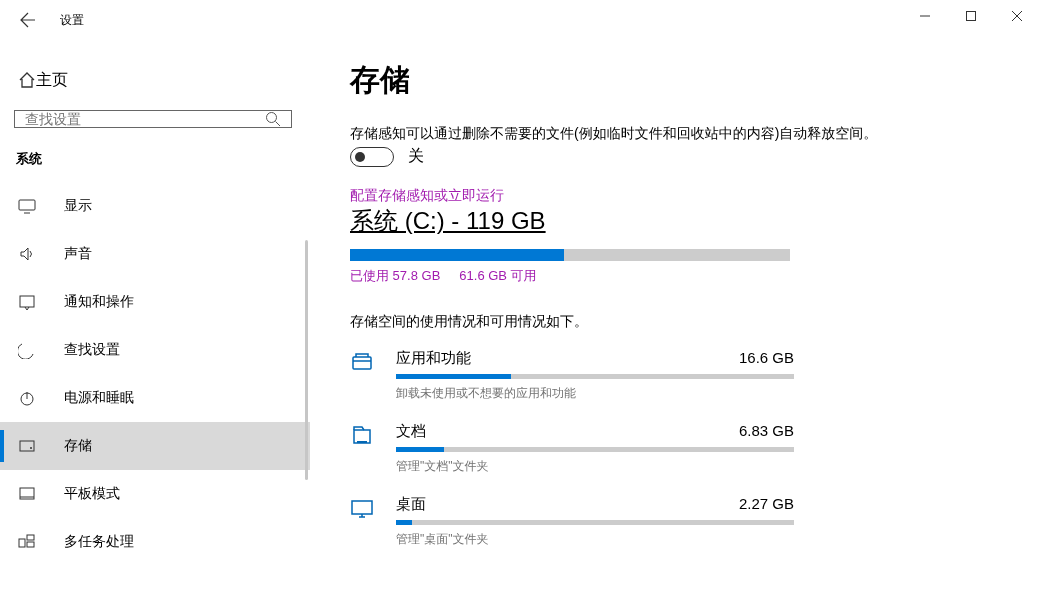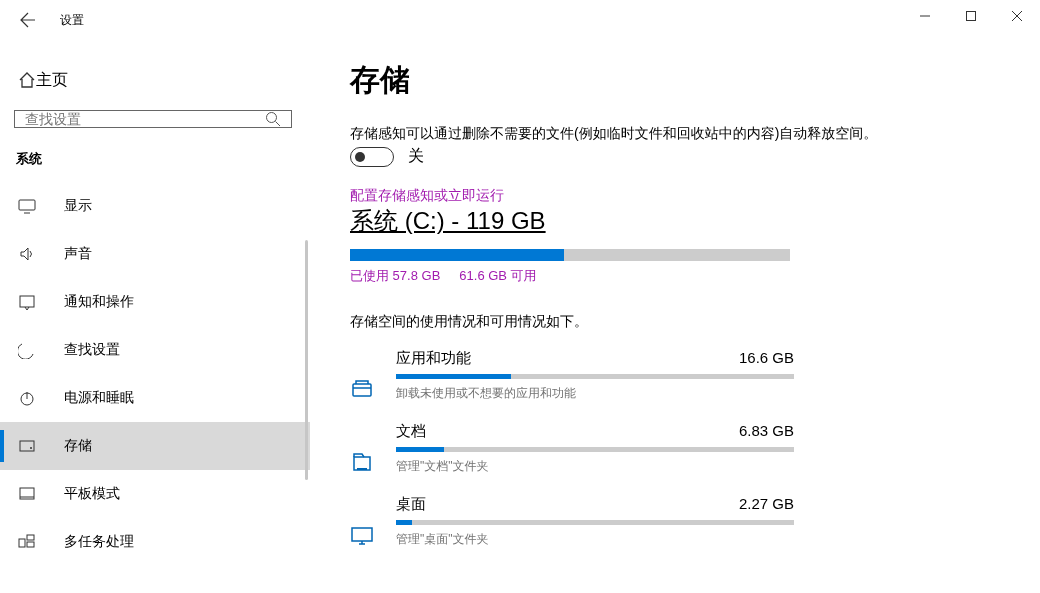--- a/index.html
+++ b/index.html
@@ -37,21 +37,21 @@
 .toggle { width: 44px; height: 20px; border: 1px solid #333; border-radius: 10px; position: relative; cursor: pointer; }
 .toggle::after { content: ""; position: absolute; width: 10px; height: 10px; background: #333; border-radius: 50%; top: 4px; left: 4px; }
 .link { color: #a21caf; font-size: 14px; cursor: pointer; }
 
 .drive-heading { font-size: 24px; font-weight: 400; margin-bottom: 12px; text-decoration: underline; }
 .bar-outer { width: 440px; height: 12px; background: #cccccc; position: relative; margin-bottom: 6px; }
 .bar-inner { height: 100%; background: #0078d4; }
 .bar-labels { width: 440px; display: flex; font-size: 13px; color: #a21caf; margin-bottom: 12px; gap: 19px; }
 .sub-desc { font-size: 14px; margin-bottom: 18px; margin-top: 28px; }
 
-.cat-row { display: flex; align-items: flex-end; gap: 22px; margin-bottom: 20px; cursor: pointer; }
+.cat-row { display: flex; align-items: flex-start; gap: 22px; margin-bottom: 20px; cursor: pointer; }
 .cat-icon { width: 24px; margin-top: 2px; display: flex; justify-content: center; color: #0066b4; }
 .cat-body { flex: 1; }
 .cat-top { display: flex; justify-content: space-between; width: 398px; font-size: 15px; margin-bottom: 6px; }
 .cat-bar-outer { width: 398px; height: 5px; background: #cccccc; margin-bottom: 6px; }
 .cat-bar-inner { height: 100%; background: #0078d4; }
 .cat-hint { font-size: 12px; color: #737373; }
 
 svg { display: block; }
 </style>
 </head>

